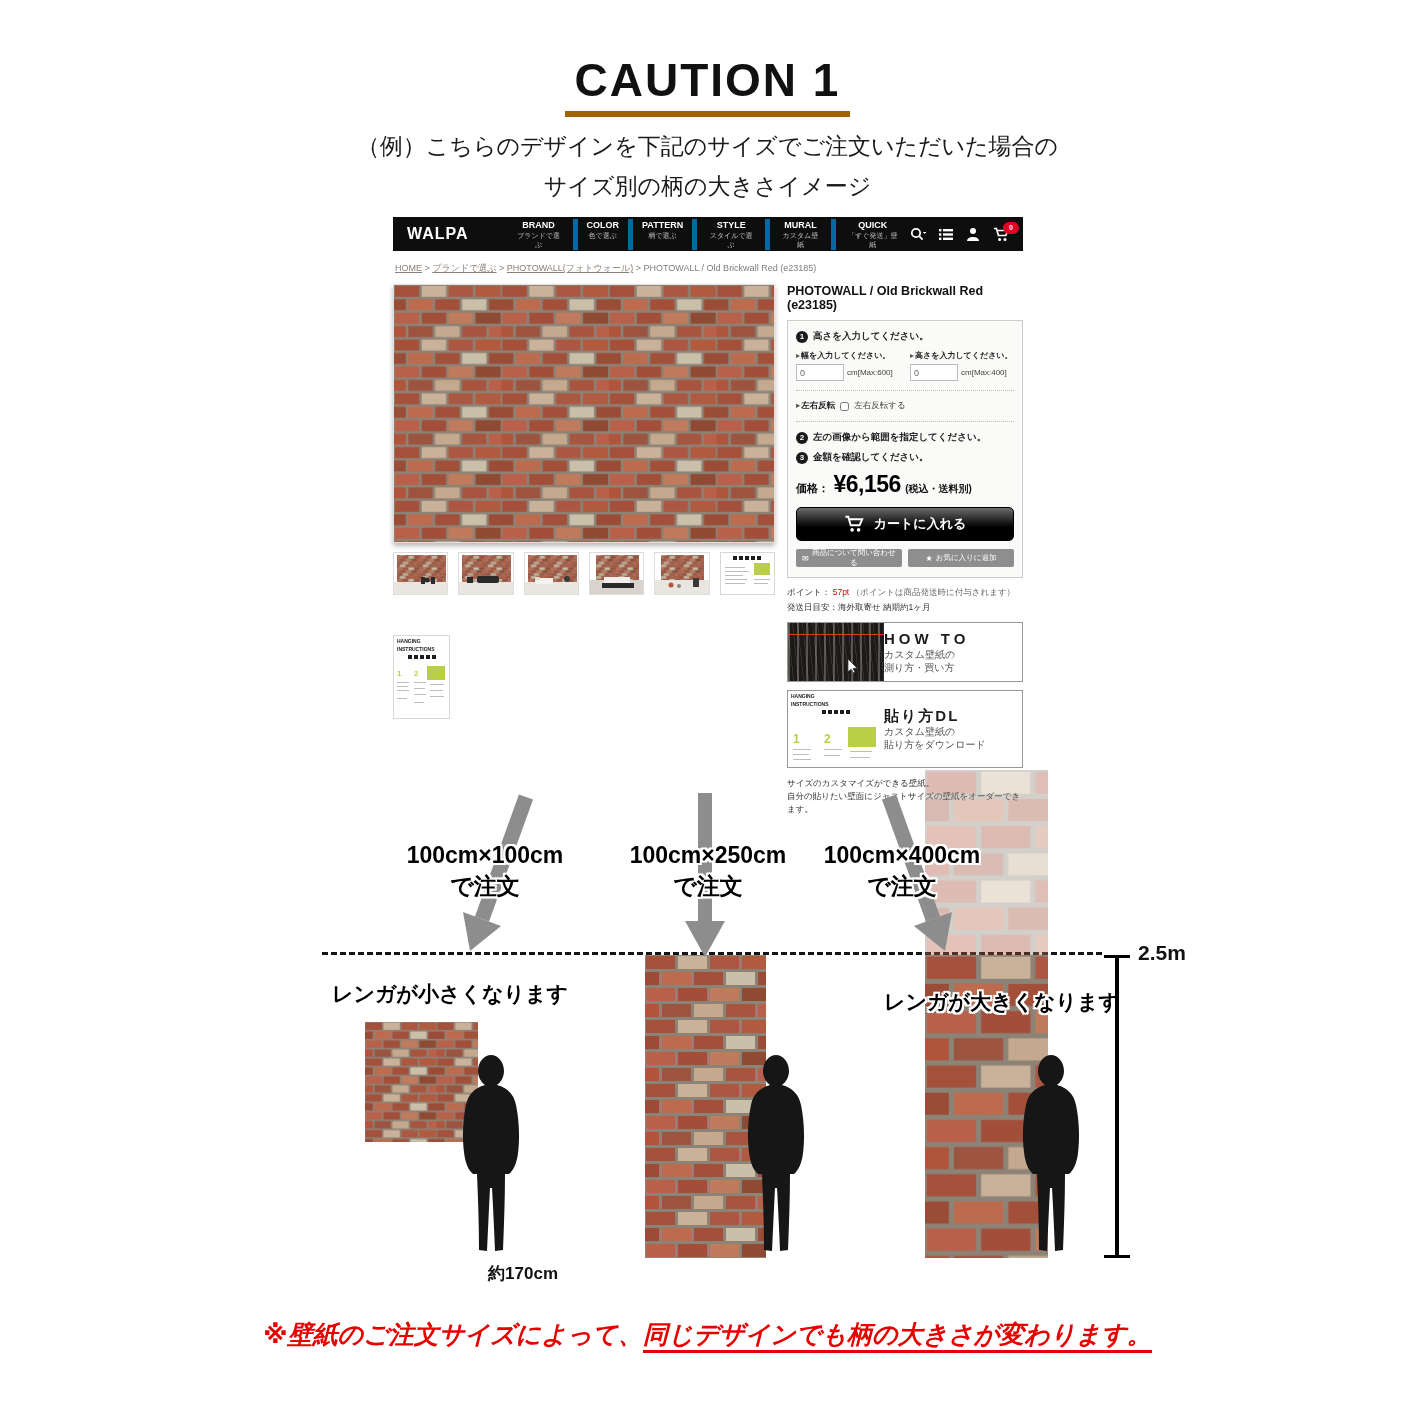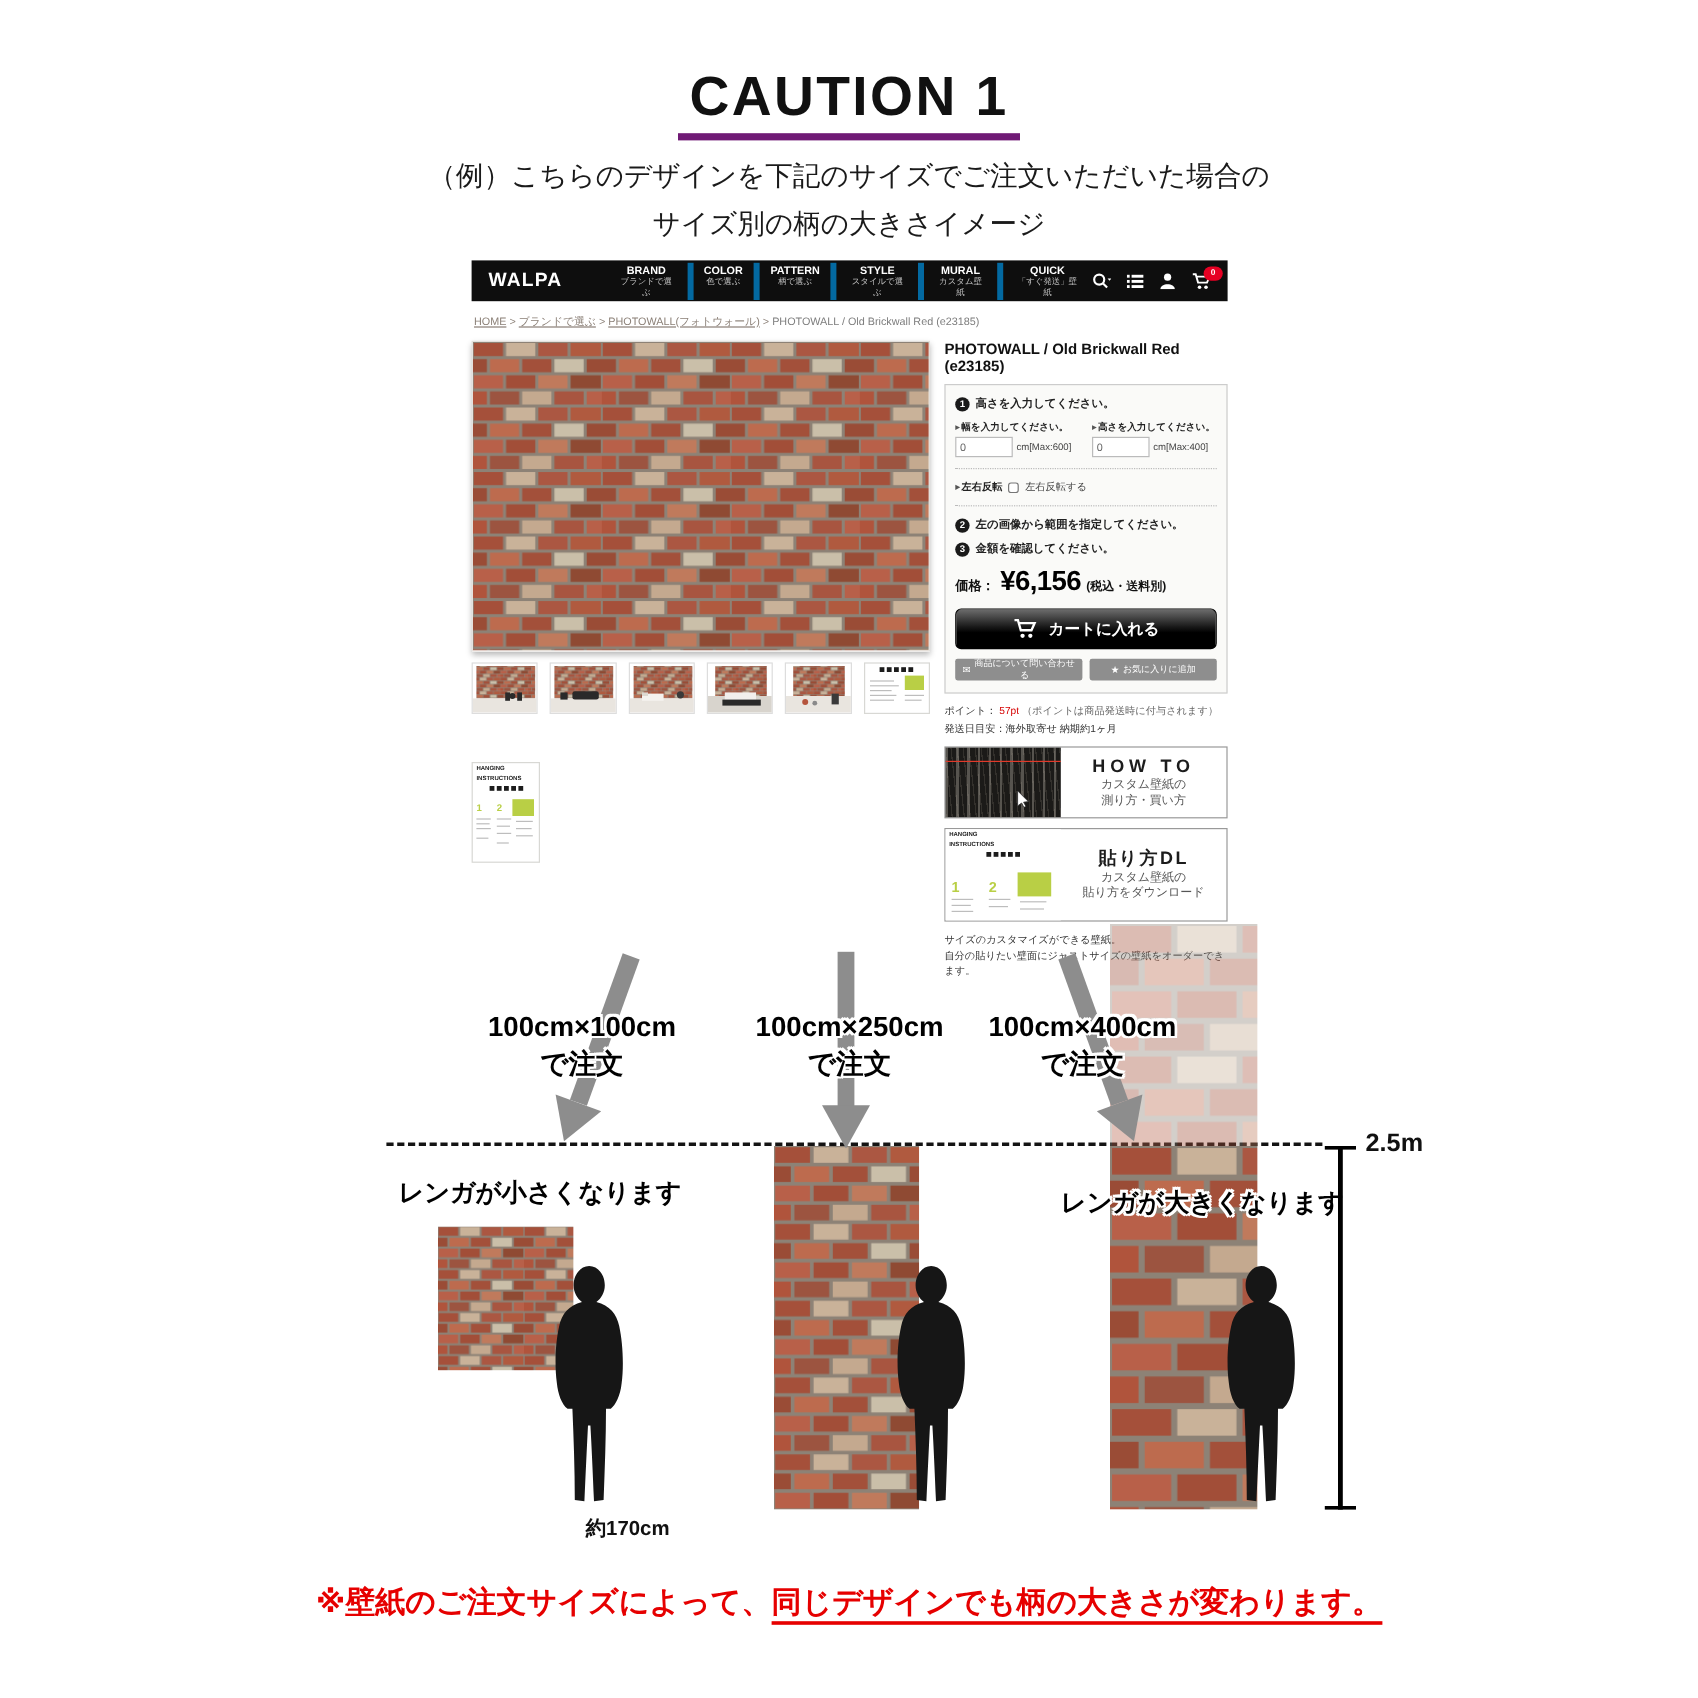--- a/index.html
+++ b/index.html
@@ -2,21 +2,21 @@
 <html><head>
 <meta charset="utf-8">
 <style>
   html,body{margin:0;padding:0;background:#fff;}
   body{font-family:"Liberation Sans","DejaVu Sans",sans-serif;color:#111;}
   .canvas{position:relative;width:1415px;height:1415px;background:#fff;overflow:hidden;}
 
   
   .title-wrap{position:absolute;top:22px;left:0;width:100%;text-align:center;}
   .page-title{display:inline-block;font-size:46px;font-weight:bold;letter-spacing:2px;
-    border-bottom:6px solid #701a75;padding:0 10px 4px;}
+    border-bottom:6px solid #a16207;padding:0 10px 4px;}
   .subtitle{position:absolute;top:126px;left:0;width:100%;text-align:center;
     font-size:23px;line-height:40px;color:#1a1a1a;}
 
   
   .shot{position:absolute;left:393px;top:217px;width:630px;}
   .navbar{height:34px;background:#0e0e0e;display:flex;align-items:center;padding:0 12px 0 14px;}
   .logo{color:#fff;font-weight:bold;font-size:16px;letter-spacing:1px;}
   .nav{display:flex;margin-left:36px;}
   .nav-item{padding:1px 9px;text-align:center;color:#fff;cursor:pointer;}
   .nav-item + .nav-item{border-left:5px solid #0369a1;}
@@ -78,21 +78,21 @@
   .points-value{color:#d60000;}
   .points-note{color:#666;}
   .shipping{font-size:8.5px;color:#333;margin-top:3px;}
   .promo{border:1px solid #999;margin-top:8px;display:flex;cursor:pointer;background:#fff;}
   .promo-img{width:96px;position:relative;flex:0 0 96px;}
   .forest{background:#1b1a18;background-image:
       repeating-linear-gradient(90deg,rgba(225,218,205,.30) 0 2px,transparent 2px 9px),
       repeating-linear-gradient(84deg,rgba(160,150,135,.18) 0 1px,transparent 1px 5px);}
   .redline{position:absolute;left:0;top:11px;width:100%;height:1px;background:#e03a2a;}
   .cursor-ic{position:absolute;right:26px;bottom:8px;}
-  .promo-text{flex:1;display:flex;flex-direction:column;align-items:center;justify-content:center;}
+  .promo-text{flex:1;display:flex;flex-direction:column;align-items:flex-start;justify-content:center;}
   .promo-title{font-size:15px;font-weight:bold;letter-spacing:4px;color:#1c1c1c;line-height:18px;}
   .promo-line{font-size:10px;color:#555;line-height:13px;}
   .desc{font-size:8.5px;color:#333;margin-top:9px;line-height:1.5;}
 
   
   .dashed-line{position:absolute;left:322px;top:952px;width:780px;border-top:3px dashed #141414;z-index:0;}
   .arrow{position:absolute;z-index:3;}
   .order-label{position:absolute;z-index:4;width:200px;text-align:center;font-weight:bold;font-size:23px;color:#000;line-height:31px;
     text-shadow:-2px -2px 0 #fff,2px -2px 0 #fff,-2px 2px 0 #fff,2px 2px 0 #fff,0 -2px 0 #fff,0 2px 0 #fff,-2px 0 0 #fff,2px 0 0 #fff;}
   .brickpanel{position:absolute;z-index:2;display:block;}
@@ -102,21 +102,21 @@
   .halo{text-shadow:-2px -2px 0 #fff,2px -2px 0 #fff,-2px 2px 0 #fff,2px 2px 0 #fff,0 -2px 0 #fff,0 2px 0 #fff,-2px 0 0 #fff,2px 0 0 #fff;}
   .h170{position:absolute;left:428px;top:1262px;width:130px;text-align:right;font-size:17px;font-weight:bold;z-index:4;}
   .measure{position:absolute;left:1104px;top:955px;width:26px;height:303px;z-index:4;}
   .measure::before,.measure::after{content:"";position:absolute;left:0;width:26px;height:3px;background:#000;}
   .measure::before{top:0;} .measure::after{bottom:0;}
   .measure-line{position:absolute;left:11px;top:0;width:4px;height:100%;background:#000;}
   .m-label{position:absolute;left:1138px;top:941px;font-size:21px;font-weight:bold;z-index:4;}
 
   
   .warnings{position:absolute;left:0;top:1318px;width:100%;text-align:center;font-weight:bold;font-size:25px;color:#e60000;}
-  .warnings .w-line{margin-bottom:20px;}
+  .warnings .w-line{margin-bottom:20px;font-style:italic;}
   .w-underline{border-bottom:3px solid #e60000;padding-bottom:2px;}
 
   .hidden-defs{position:absolute;width:0;height:0;overflow:hidden;}
 </style>
 </head>
 <body>
 
 <svg class="hidden-defs" aria-hidden="true">
   <defs>
     <g id="brickTile">

